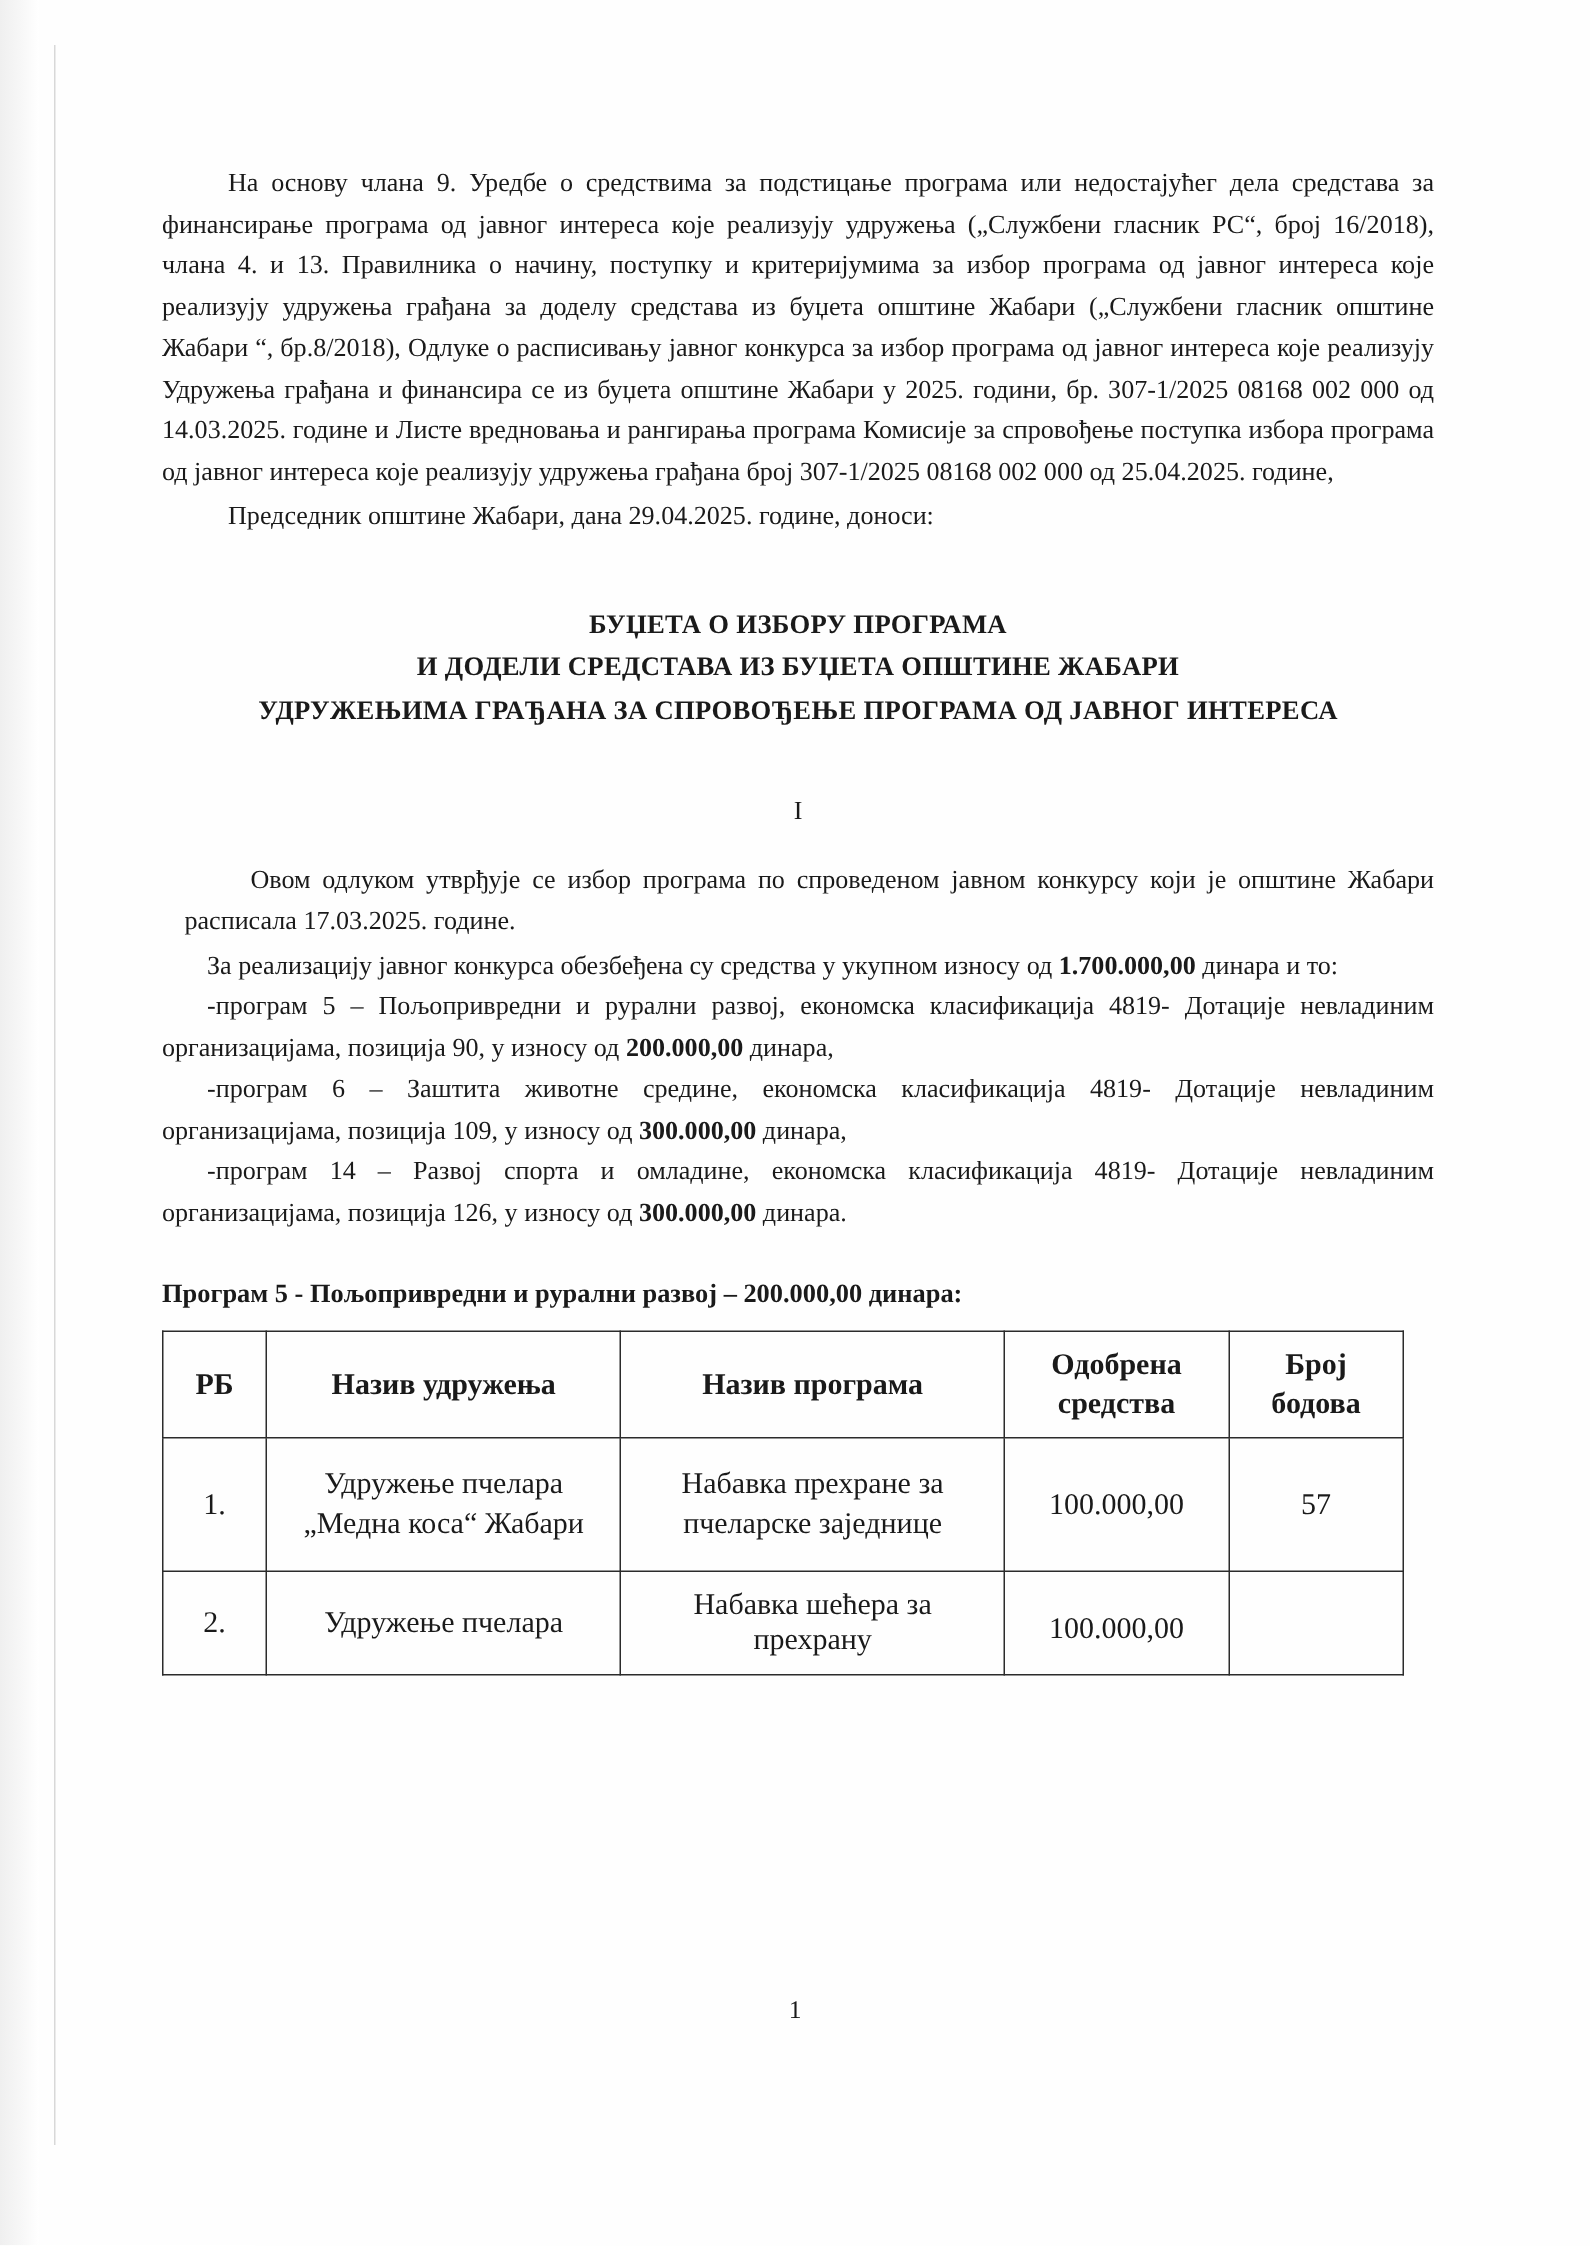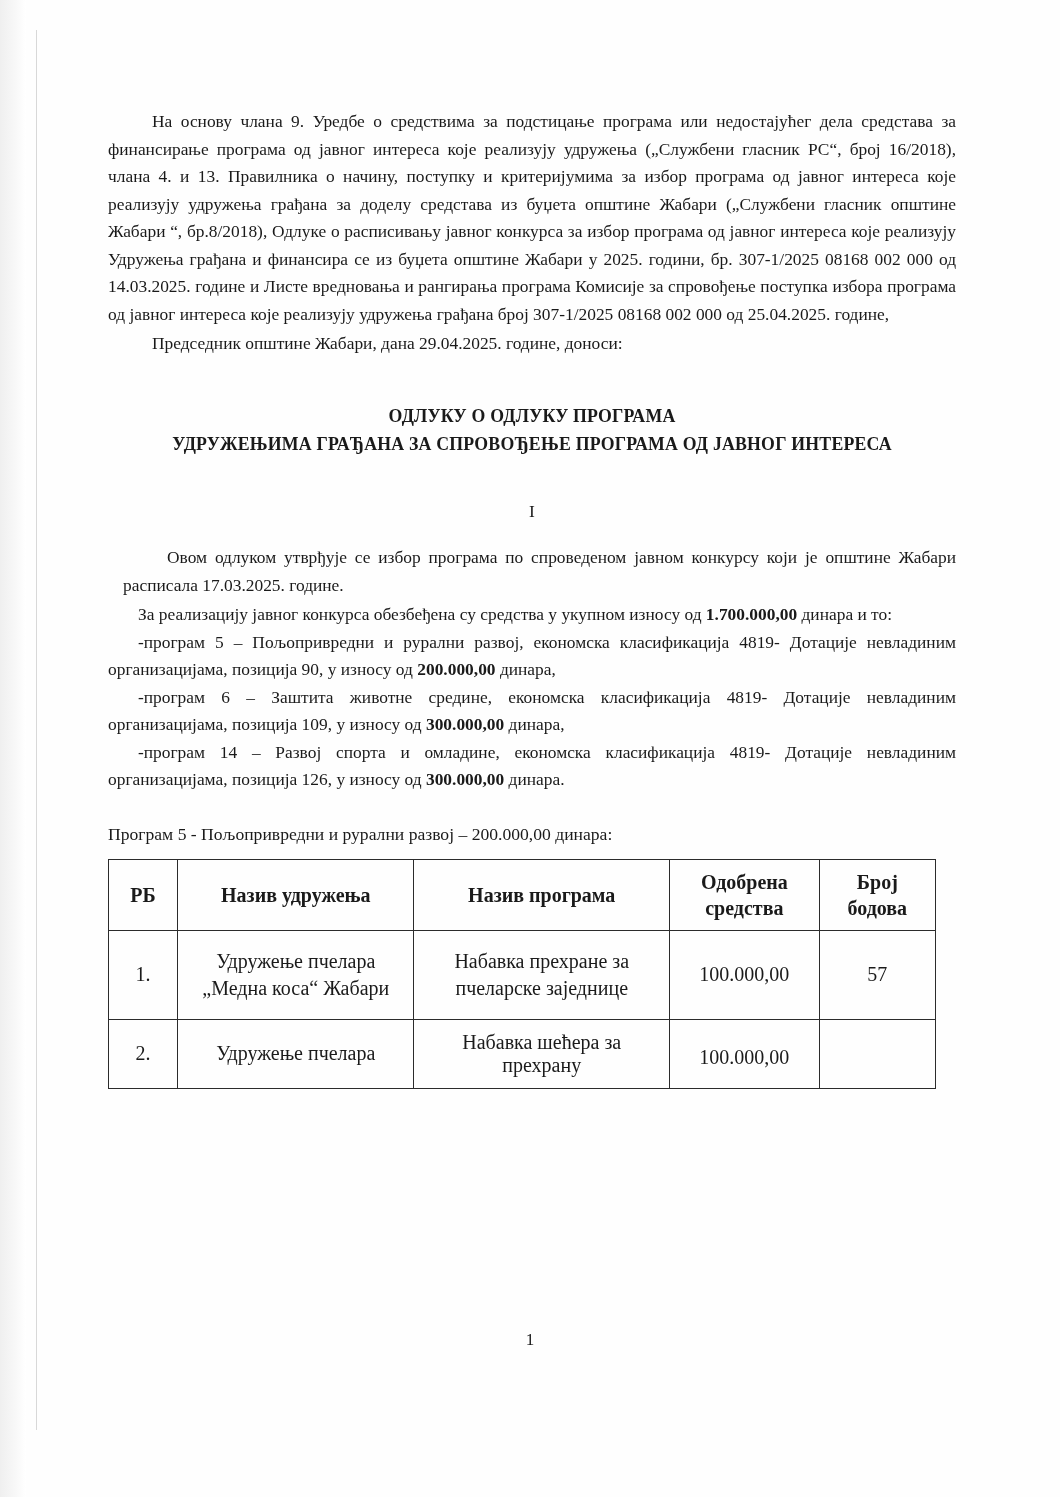--- a/index.html
+++ b/index.html
@@ -65,21 +65,21 @@
   }
   .roman {
     margin-top: 42px;
     text-align: center;
     font-size: 17.4px;
   }
   .para-gap { margin-top: 2px; }
   .section-gap { margin-top: 22px; margin-left: 15px; }
   .table-heading {
     margin-top: 30px;
-    font-weight: normal;
+    font-weight: bold;
     font-size: 17.6px;
   }
   table.awards {
     margin-top: 14px;
     border-collapse: collapse;
     width: 828px;
     font-size: 20px;
   }
   table.awards td, table.awards th {
     border: 1.4px solid #2b2b2b;
@@ -117,21 +117,22 @@
 
   <div class="scan-edge-left"></div>
   <div class="scan-line"></div>
 
   <div class="content">
 
     <p class="indent">На основу члана 9. Уредбе о средствима за подстицање програма или недостајућег дела средстава за финансирање програма од јавног интереса које реализују удружења („Службени гласник РС“, број 16/2018), члана 4. и 13. Правилника о начину, поступку и критеријумима за избор програма од јавног интереса које реализују удружења грађана за доделу средстава из буџета општине Жабари („Службени гласник општине Жабари “, бр.8/2018), Одлуке о расписивању јавног конкурса за избор програма од јавног интереса које реализују Удружења грађана и финансира се из буџета општине Жабари у 2025. години, бр. 307-1/2025 08168 002 000 од 14.03.2025. године и  Листе вредновања и рангирања програма Комисије за спровођење поступка избора програма од јавног интереса које реализују удружења грађана број 307-1/2025 08168 002 000 од 25.04.2025. године,</p>
     <p class="indent para-gap">Председник општине Жабари, дана 29.04.2025. године, доноси:</p>
 
     <div class="title-block">
-      <div>ОДЛУКУ О ОДЛУКУ ПРОГРАМА</div>
+      <div>БУЏЕТА О ИЗБОРУ ПРОГРАМА</div>
+      <div>И ДОДЕЛИ СРЕДСТАВА ИЗ БУЏЕТА ОПШТИНЕ ЖАБАРИ</div>
       <div>УДРУЖЕЊИМА ГРАЂАНА ЗА СПРОВОЂЕЊЕ ПРОГРАМА ОД ЈАВНОГ ИНТЕРЕСА</div>
     </div>
 
     <div class="roman">I</div>
 
     <p class="indent section-gap">Овом одлуком утврђује се избор програма по спроведеном јавном конкурсу који је општине Жабари расписала 17.03.2025. године.</p>
 
     <p class="indent-sm para-gap"><span>За реализацију јавног конкурса обезбеђена су средства у укупном износу од </span><span class="b">1.700.000,00</span><span> динара и то:</span></p>
 
     <p class="indent-sm"><span>-програм 5 – Пољопривредни и  рурални развој, економска класификација 4819- Дотације невладиним организацијама, позиција 90, у износу од </span><span class="b">200.000,00</span><span> динара,</span></p>

